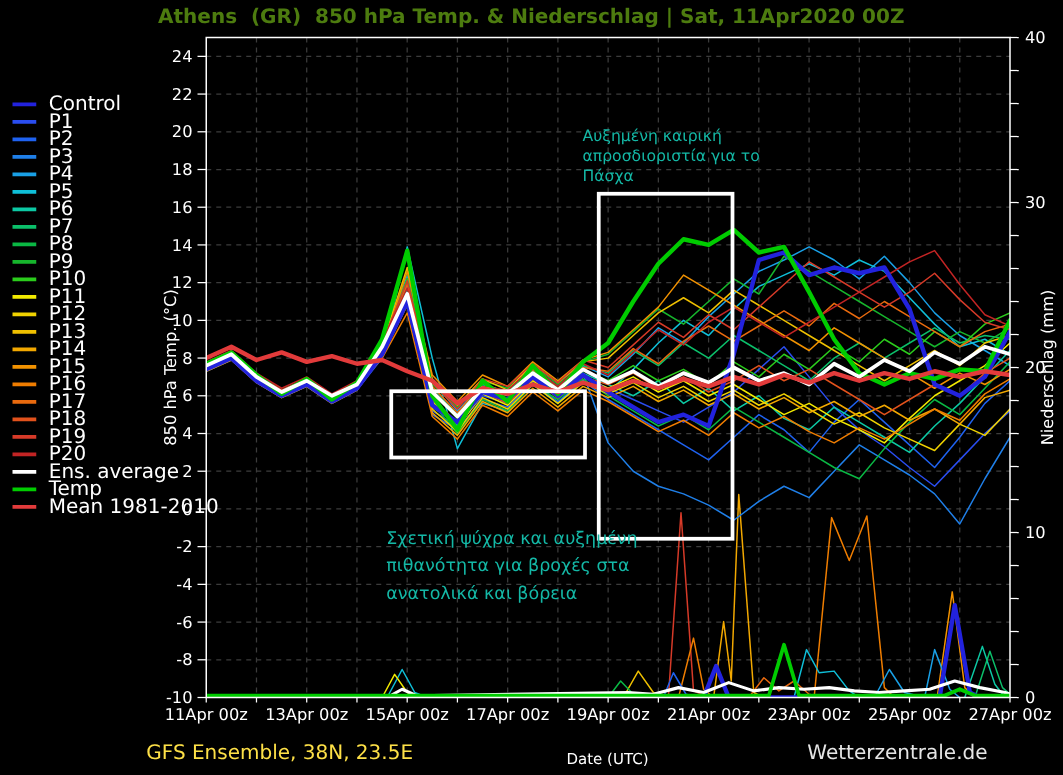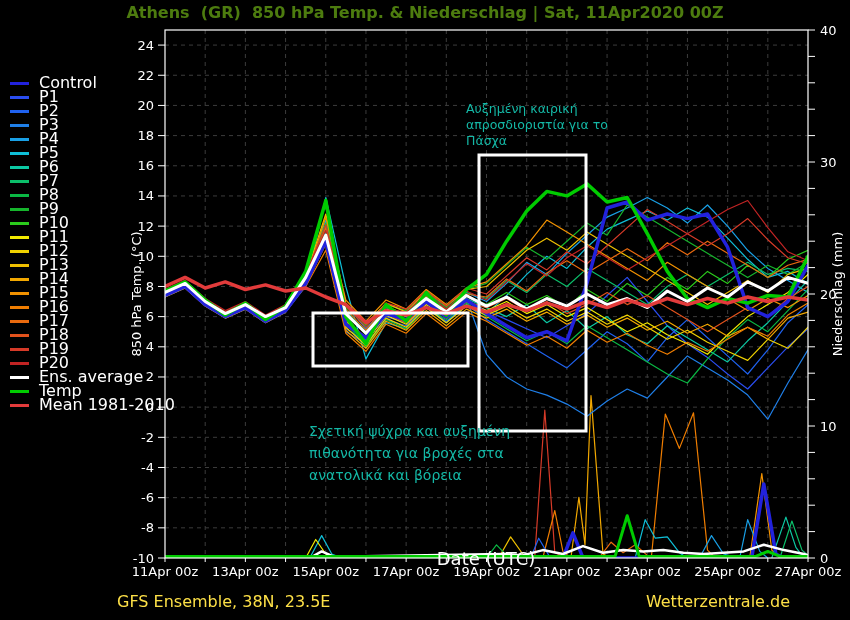--- a/index.html
+++ b/index.html
@@ -9,23 +9,23 @@
   #chart-svg text{font-family:"DejaVu Sans","Liberation Sans",sans-serif;fill:#fff;font-size:13px;}
   .title{position:absolute;top:3px;left:0;width:100%;text-align:center;font-size:16px;
          font-weight:bold;white-space:pre;color:#4d7c0f;}
   .legend{position:absolute;left:10px;top:76px;}
   .legend-row{display:flex;align-items:center;height:14px;}
   .legend-swatch{display:inline-block;width:19px;height:3px;margin-right:10px;flex:0 0 19px;}
   .legend-label{font-size:16px;line-height:14px;white-space:nowrap;}
   .annotation{position:absolute;color:#14b8a6;white-space:pre-line;}
   .ann-easter{left:466px;top:101px;font-size:12.5px;line-height:16px;}
   .ann-chill{left:309px;top:392px;font-size:14px;line-height:22px;margin-top:28px;}
-  .xaxis-title{position:absolute;left:486px;top:548px;transform:translateX(-50%);font-size:18px;}
+  .xaxis-title{position:absolute;left:486px;top:600px;transform:translateX(-50%);font-size:12px;}
   .footer-model{position:absolute;left:117px;top:592px;font-size:16px;color:#fde047;}
-  .footer-site{position:absolute;right:60px;top:592px;font-size:16px;color:#fde047;}
+  .footer-site{position:absolute;right:60px;top:592px;font-size:16px;color:#e5e5e5;}
 </style>
 </head>
 <body>
 
 <div id="screen">
   <div class="title">Athens  (GR)  850 hPa Temp. &amp; Niederschlag | Sat, 11Apr2020 00Z</div>
 
   <svg id="chart-svg" width="850" height="620">
       <defs>
         <clipPath id="plot-clip">

